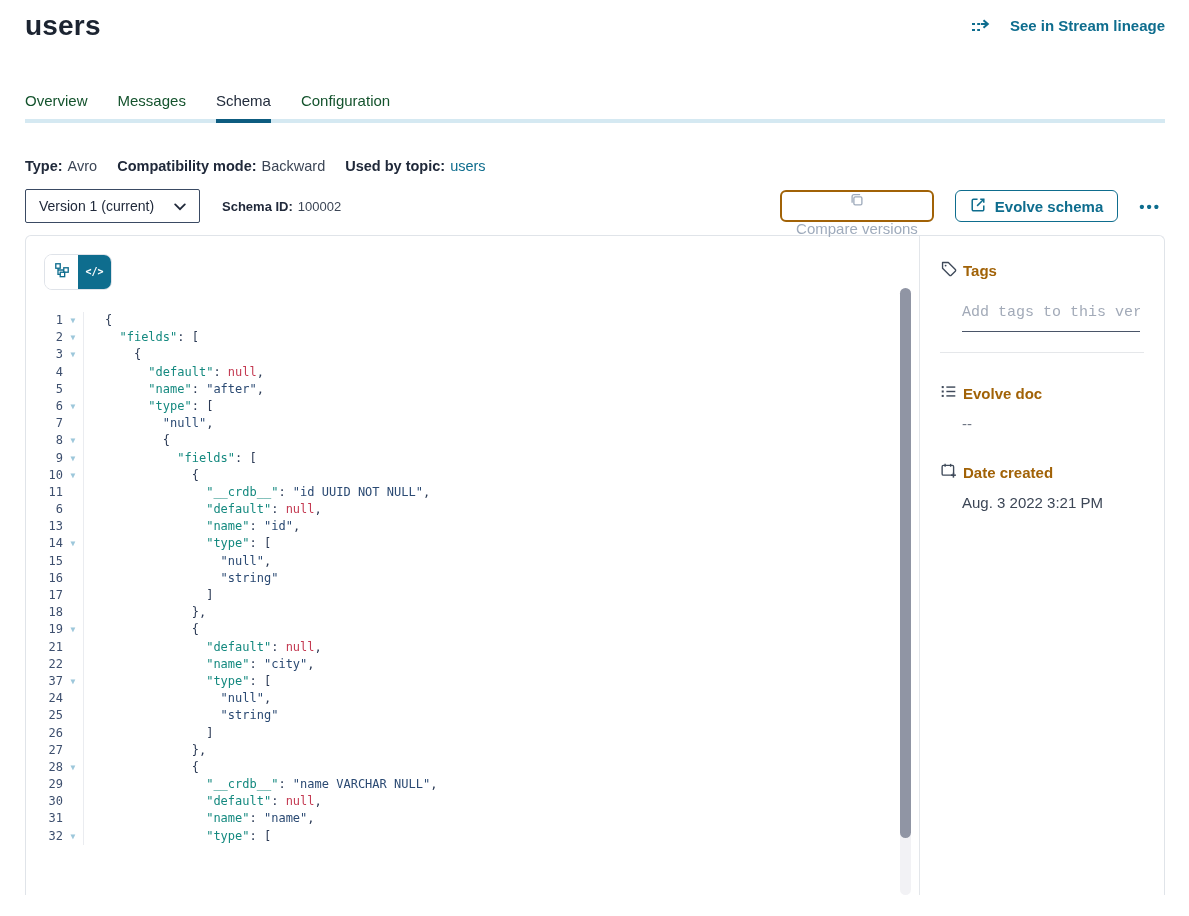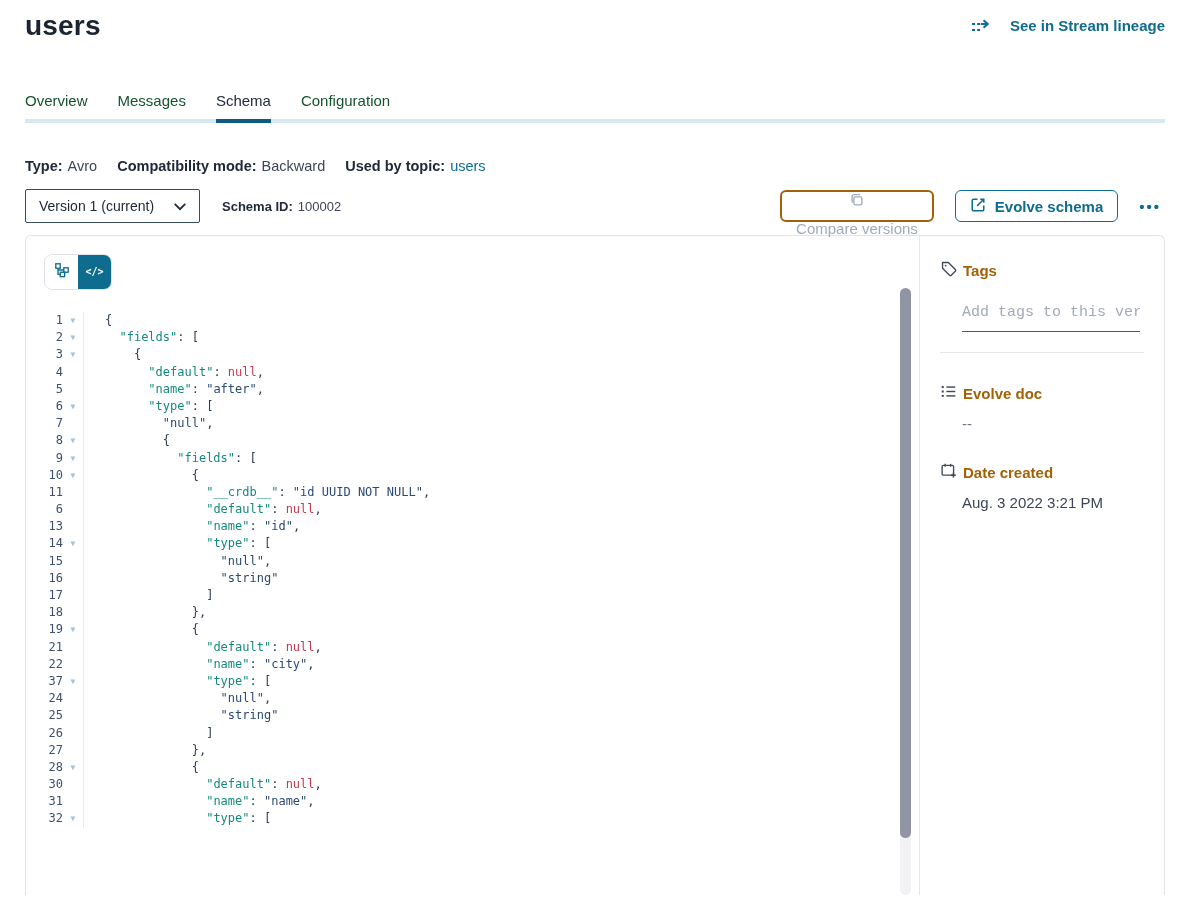--- a/index.html
+++ b/index.html
@@ -310,20 +310,25 @@
             <span class="ln">27</span>
             <span class="fold-cell"></span>
             <span class="code-text">            },</span>
           </div>
           <div class="code-line">
             <span class="ln">28</span>
             <span class="fold-cell">▼</span>
             <span class="code-text">            {</span>
           </div>
           <div class="code-line">
+            <span class="ln">29</span>
+            <span class="fold-cell"></span>
+            <span class="code-text">              <span class="tok-key">"__crdb__"</span>: <span class="tok-str">"name VARCHAR NULL"</span>,</span>
+          </div>
+          <div class="code-line">
             <span class="ln">30</span>
             <span class="fold-cell"></span>
             <span class="code-text">              <span class="tok-key">"default"</span>: <span class="tok-null">null</span>,</span>
           </div>
           <div class="code-line">
             <span class="ln">31</span>
             <span class="fold-cell"></span>
             <span class="code-text">              <span class="tok-key">"name"</span>: <span class="tok-str">"name"</span>,</span>
           </div>
           <div class="code-line">

